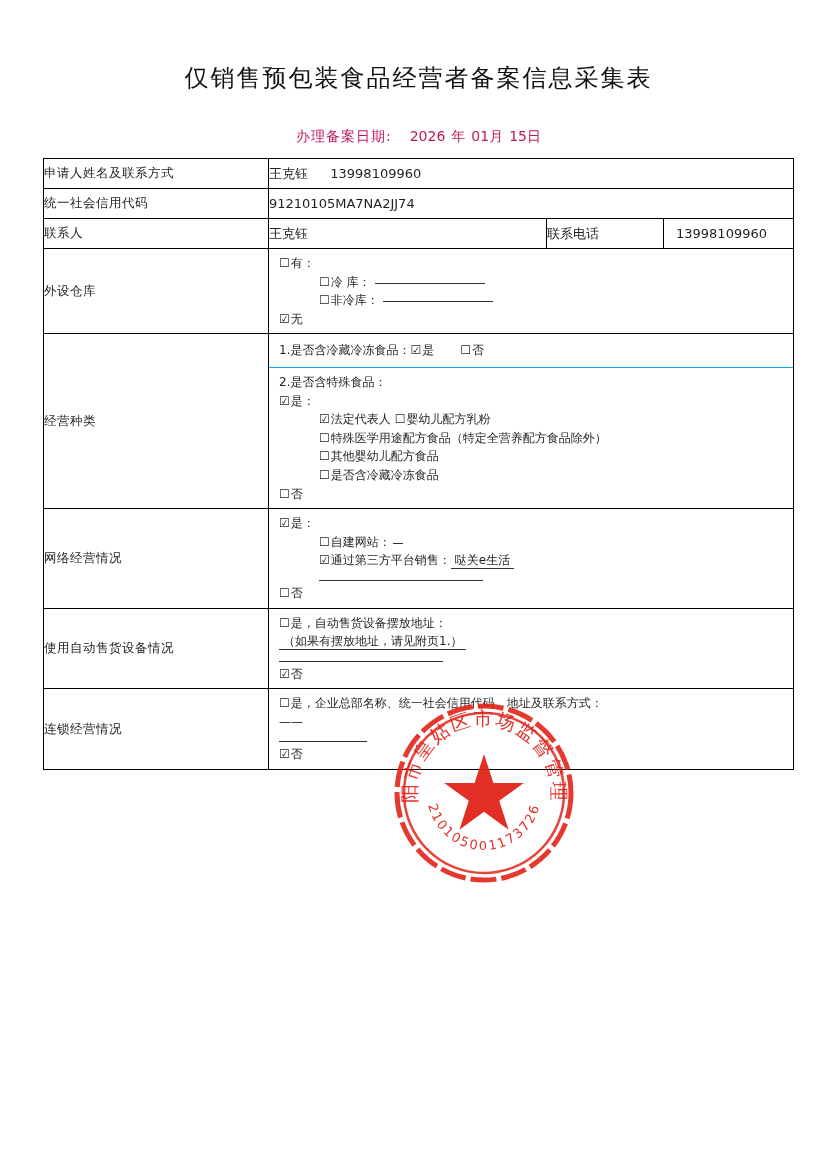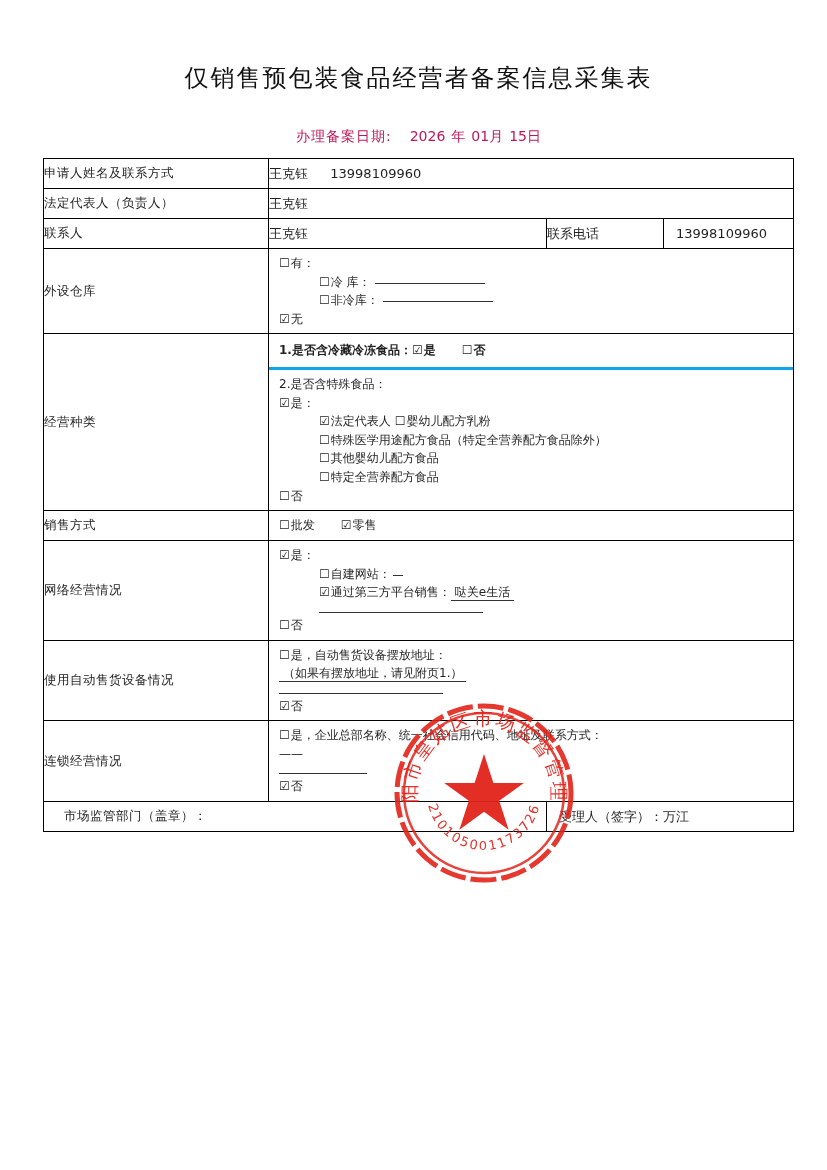--- a/index.html
+++ b/index.html
@@ -91,21 +91,21 @@
     vertical-align: 2px;
   }
   .ul-val {
     border-bottom: 1px solid #333;
     padding: 0 4px 1px 4px;
   }
   .indent2 { padding-left: 40px; }
   .cell-block { padding: 5px 0 5px 10px; line-height: 1.55; }
   .cell-block div { white-space: nowrap; }
 
-  .sub-top { border-bottom: 3px solid #0ea5e9; font-weight: bold; }
+  .sub-top { border-bottom: 1px solid #0ea5e9; }
 
   
   .seal {
     position: absolute;
     left: 386px;
     top: 700px;
     width: 186px;
     height: 186px;
     pointer-events: none;
     z-index: 5;
@@ -136,25 +136,25 @@
         <td class="lbl">申请人姓名及联系方式</td>
         <td class="val val-indent" colspan="3">
           <span>王克钰</span>
           <span style="display:inline-block;width:14px"></span>
           <span>13998109960</span>
         </td>
       </tr>
 
 
 
-
       <tr class="row-h">
-        <td class="lbl">法定代表人（负责人）</td>
-        <td class="val val-indent" colspan="3">王克钰</td>
-      </tr>
+        <td class="lbl">统一社会信用代码</td>
+        <td class="val val-indent" colspan="3">91210105MA7NA2JJ74</td>
+      </tr>
+
 
       <tr class="row-h">
         <td class="lbl">联系人</td>
         <td class="val val-indent">王克钰</td>
         <td class="val" style="padding-left:0">联系电话</td>
         <td class="val" style="padding-left:12px">13998109960</td>
       </tr>
 
 
       <tr>
@@ -193,39 +193,29 @@
             <div class="indent2">
               <span class="opt"><span class="cb">☑</span><span>法定代表人</span></span><span style="display:inline-block;width:4px"></span><span class="opt"><span class="cb">☐</span><span>婴幼儿配方乳粉</span></span>
             </div>
             <div class="indent2">
               <span class="cb">☐</span><span>特殊医学用途配方食品（特定全营养配方食品除外）</span>
             </div>
             <div class="indent2">
               <span class="cb">☐</span><span>其他婴幼儿配方食品</span>
             </div>
             <div class="indent2">
-              <span class="cb">☐</span><span>特定全营养配方食品</span>
+              <span class="cb">☐</span><span>是否含冷藏冷冻食品</span>
             </div>
             <div>
               <span class="cb">☐</span><span>否</span>
             </div>
           </div>
         </td>
       </tr>
 
-      <tr class="row-h">
-        <td class="lbl">销售方式</td>
-        <td colspan="3">
-          <div class="cell-block" style="padding-top:2px;padding-bottom:2px">
-            <div>
-              <span class="opt"><span class="cb">☐</span><span>批发</span></span><span style="display:inline-block;width:26px"></span><span class="opt"><span class="cb">☑</span><span>零售</span></span>
-            </div>
-          </div>
-        </td>
-      </tr>
 
       <tr>
         <td class="lbl">网络经营情况</td>
         <td colspan="3">
           <div class="cell-block">
             <div>
               <span class="cb">☑</span><span>是：</span>
             </div>
             <div class="indent2">
               <span class="cb">☐</span><span>自建网站：</span><span class="line-blank" style="width:10px;margin-left:2px"></span>
@@ -274,26 +264,20 @@
             <div style="height:14px">
               <span class="line-blank" style="width:88px"></span>
             </div>
             <div>
               <span class="cb">☑</span><span>否</span>
             </div>
           </div>
         </td>
       </tr>
 
-      <tr class="row-h">
-        <td class="lbl" colspan="2" style="padding-left:20px">市场监管部门（盖章）：</td>
-        <td class="val" colspan="2" style="padding-left:12px">
-          <span>受理人（签字）：</span><span>万江</span>
-        </td>
-      </tr>
 
 
     </tbody>
   </table>
 
   <div class="seal">
     <svg width="186" height="186" viewBox="0 0 186 186" xmlns="http://www.w3.org/2000/svg">
       <defs>
         <path id="sealArc" d="M 25,93 A 68,68 0 1 1 161,93" fill="none"></path>
         <path id="sealArcBot" d="M 36,93 A 57,57 0 0 0 150,93" fill="none"></path>

